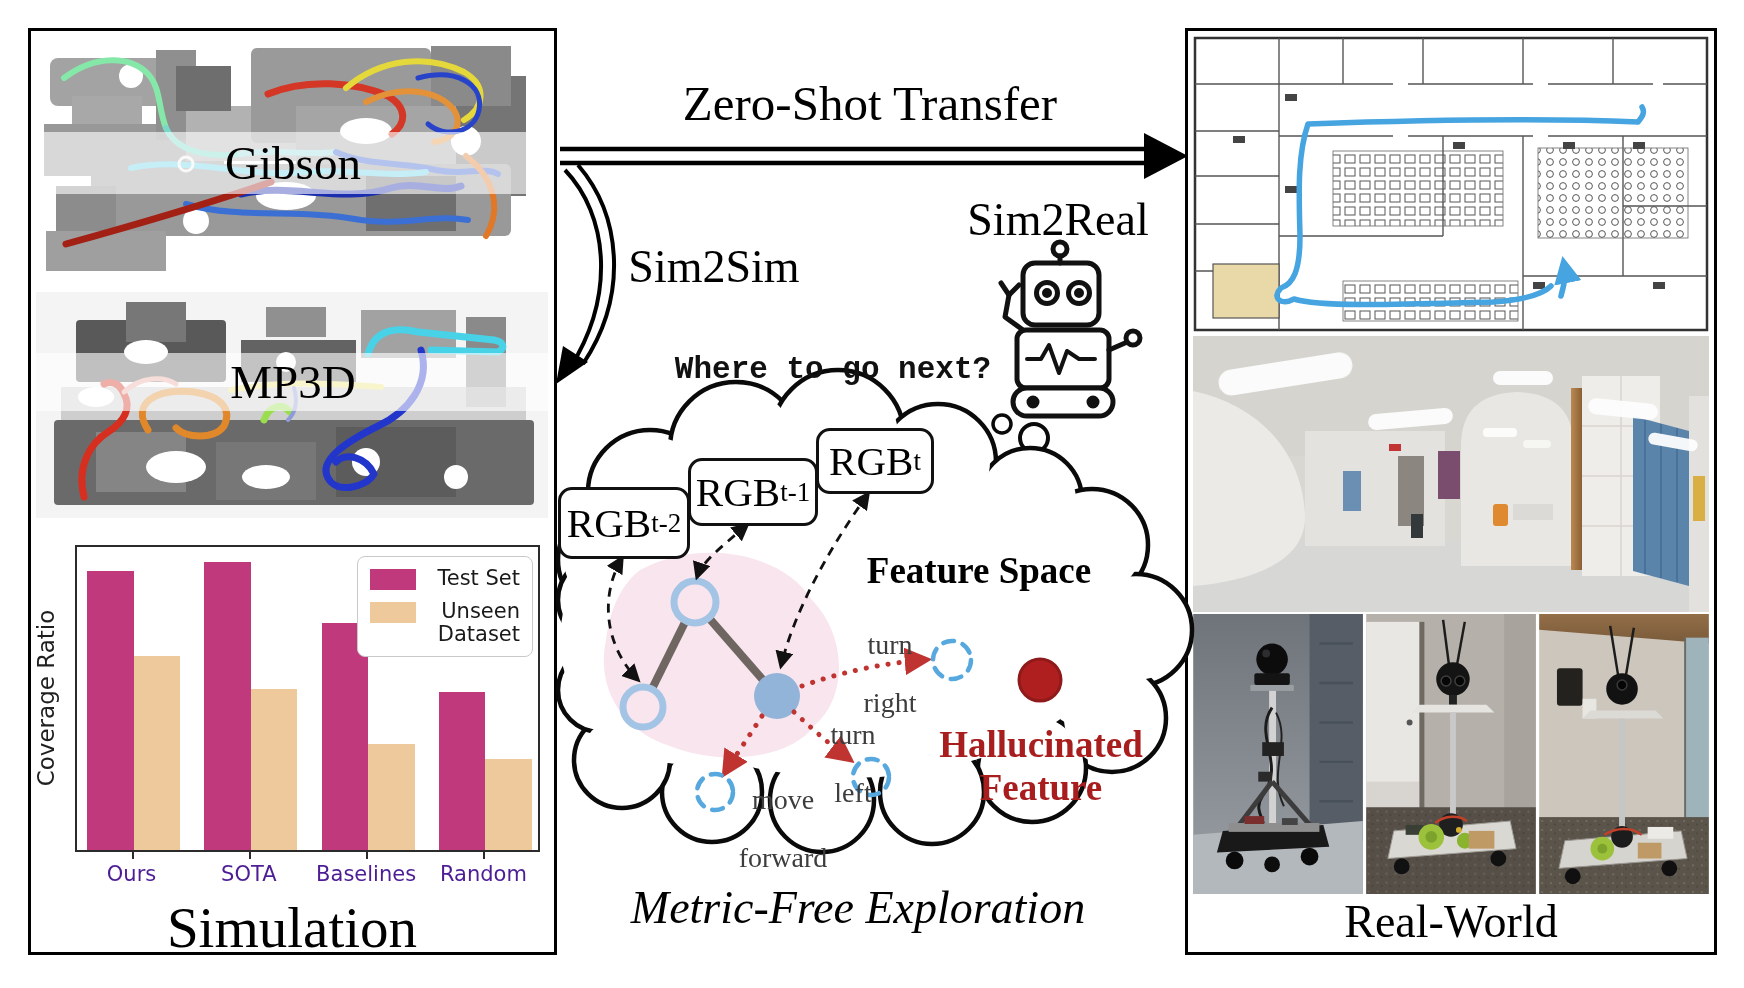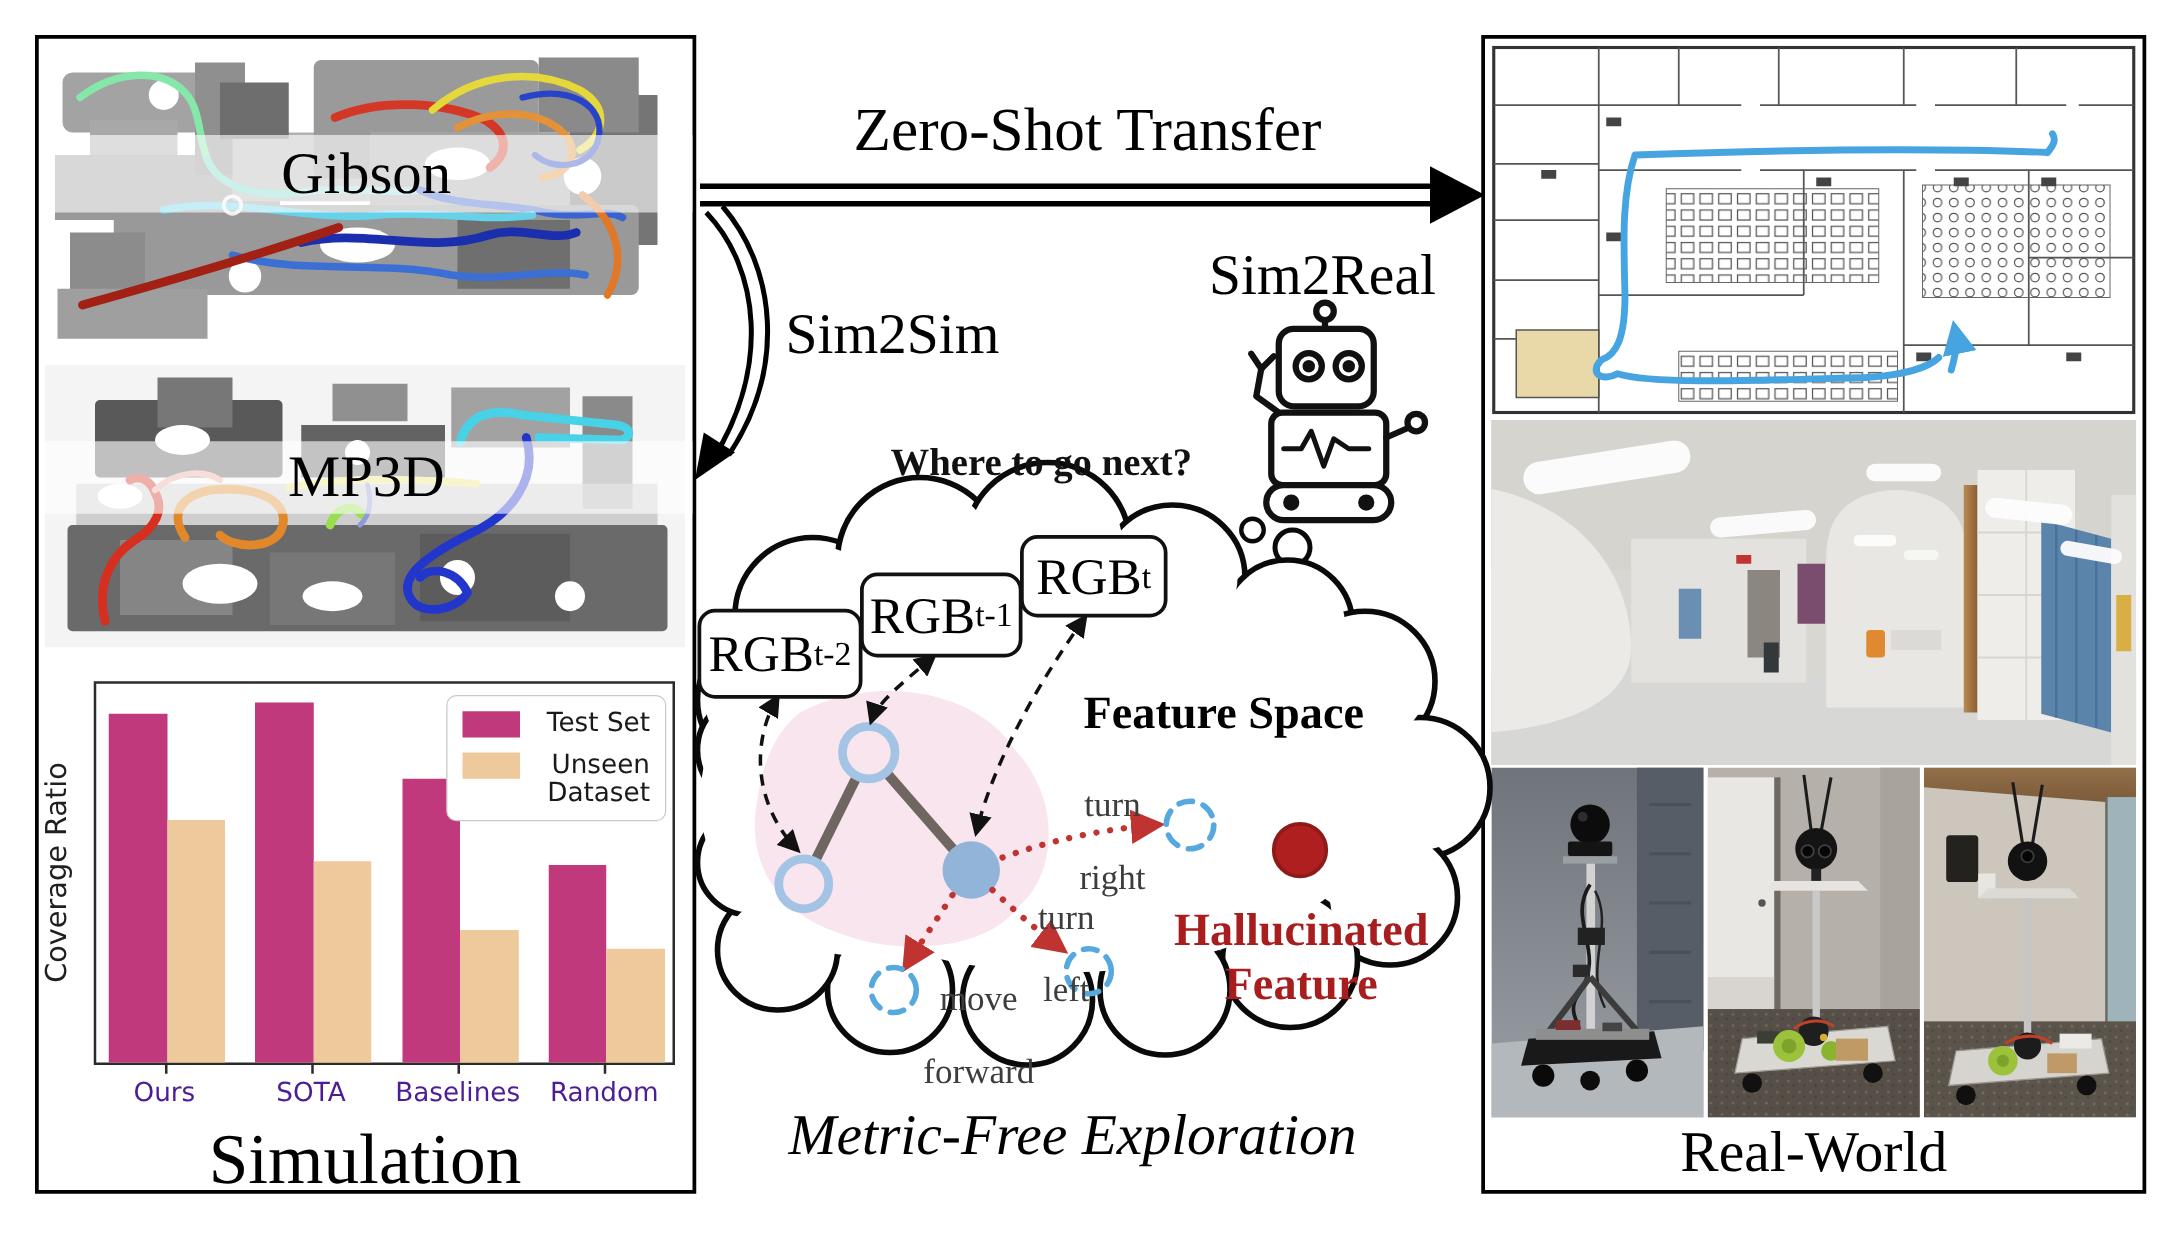--- a/index.html
+++ b/index.html
@@ -1,21 +1,21 @@
 <!DOCTYPE html>
 <html><head>
 <meta charset="utf-8">
 <style>
   html,body{margin:0;padding:0;background:#ffffff;}
   .canvas{position:relative;width:1744px;height:988px;background:#fff;overflow:hidden;
           font-family:"Liberation Serif",serif;}
   .abs{position:absolute;}
   .panel{position:absolute;border:3.5px solid #000;background:#fff;box-sizing:border-box;}
   .serif{font-family:"Liberation Serif",serif;}
-  .sans{font-family:Liberation Serif, serif;}
+  .sans{font-family:Liberation Mono, monospace;}
   .ctext{text-align:center;line-height:1.05;}
   .overlay{position:absolute;left:0;top:0;pointer-events:none;}
 
   
   .map-band{position:absolute;left:32px;width:522px;background:rgba(255,255,255,0.62);
             display:flex;align-items:center;justify-content:center;}
   .map-band span{font-size:47px;color:#000;}
 
   
   .plot{position:absolute;left:75px;top:545px;width:465px;height:307px;border:2px solid #2b2b2b;
@@ -83,21 +83,21 @@
       <path d="M382,42 C420,32 448,48 443,74 C438,98 408,102 392,88" stroke="#2743c9" stroke-width="5"></path>
       <path d="M300,116 C330,130 370,126 400,134 C428,140 448,130 462,138" stroke="#3a63d0" stroke-width="6"></path>
       <path d="M95,132 C150,120 210,142 268,136 C310,132 350,142 390,136" stroke="#66d2ea" stroke-width="6"></path>
       <path d="M205,158 C255,146 305,168 355,152 C382,144 405,158 425,150" stroke="#1b2fae" stroke-width="7"></path>
       <path d="M150,168 C205,184 265,172 325,184 C365,190 400,178 432,184" stroke="#3b6fd4" stroke-width="6"></path>
       <path d="M30,208 C95,190 165,170 235,146" stroke="#a32015" stroke-width="7"></path>
       <path d="M430,120 C458,142 466,172 450,200" stroke="#e07828" stroke-width="6"></path>
       <circle cx="150" cy="128" r="7" stroke="#efefef" stroke-width="3"></circle>
     </g>
   </svg>
-  <div class="map-band" style="top:108px;height:62px;">
+  <div class="map-band" style="top:132px;height:62px;">
     <span>Gibson</span>
   </div>
 
   <svg class="abs" style="left:36px;top:292px;" width="512" height="226" viewBox="0 0 512 226">
     <rect x="0" y="0" width="512" height="226" fill="#f4f4f4"></rect>
     <rect x="40" y="28" width="150" height="62" rx="4" fill="#595959"></rect>
     <rect x="205" y="48" width="115" height="42" fill="#636363"></rect>
     <rect x="90" y="10" width="60" height="40" fill="#777777"></rect>
     <rect x="325" y="18" width="95" height="48" fill="#a2a2a2"></rect>
     <rect x="430" y="25" width="40" height="90" fill="#8a8a8a"></rect>

